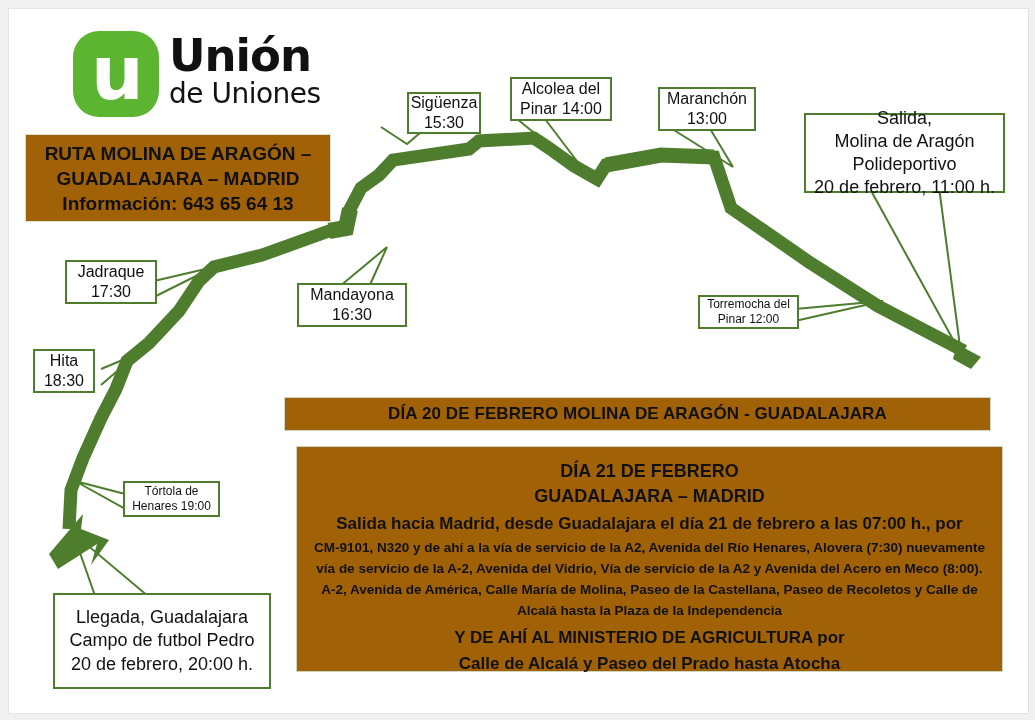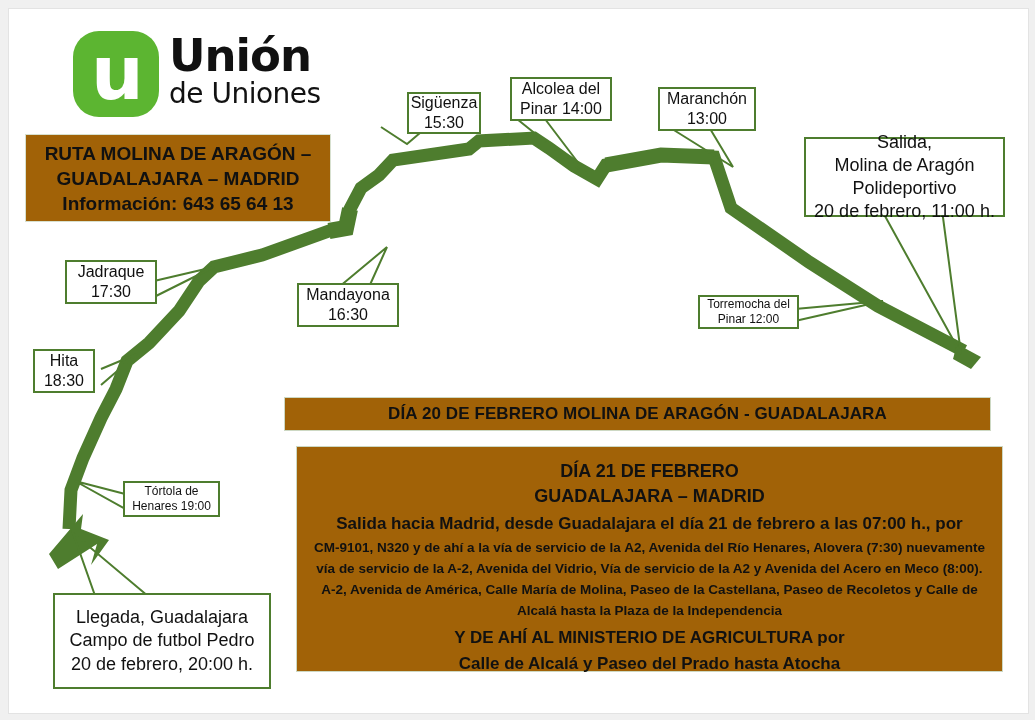--- a/index.html
+++ b/index.html
@@ -183,33 +183,33 @@
   <div class="callout c-med" style="left:501px;top:68px;width:102px;height:44px;">
     <div>Alcolea del</div>
     <div>Pinar 14:00</div>
   </div>
 
   <div class="callout c-med" style="left:649px;top:78px;width:98px;height:44px;">
     <div>Maranchón</div>
     <div>13:00</div>
   </div>
 
-  <div class="callout c-big" style="left:795px;top:104px;width:201px;height:80px;margin-top:24px;">
+  <div class="callout c-big" style="left:795px;top:104px;width:201px;height:80px;">
     <div>Salida,</div>
     <div>Molina de Aragón</div>
     <div>Polideportivo</div>
     <div>20 de febrero, 11:00 h.</div>
   </div>
 
   <div class="callout c-small" style="left:689px;top:286px;width:101px;height:34px;">
     <div>Torremocha del</div>
     <div>Pinar 12:00</div>
   </div>
 
-  <div class="callout c-med" style="left:288px;top:274px;width:102px;height:44px;">
+  <div class="callout c-med" style="left:288px;top:274px;width:110px;height:44px;">
     <div>Mandayona</div>
     <div>16:30</div>
   </div>
 
   <div class="callout c-med" style="left:56px;top:251px;width:92px;height:44px;">
     <div>Jadraque</div>
     <div>17:30</div>
   </div>
 
   <div class="callout c-med" style="left:24px;top:340px;width:62px;height:44px;">

